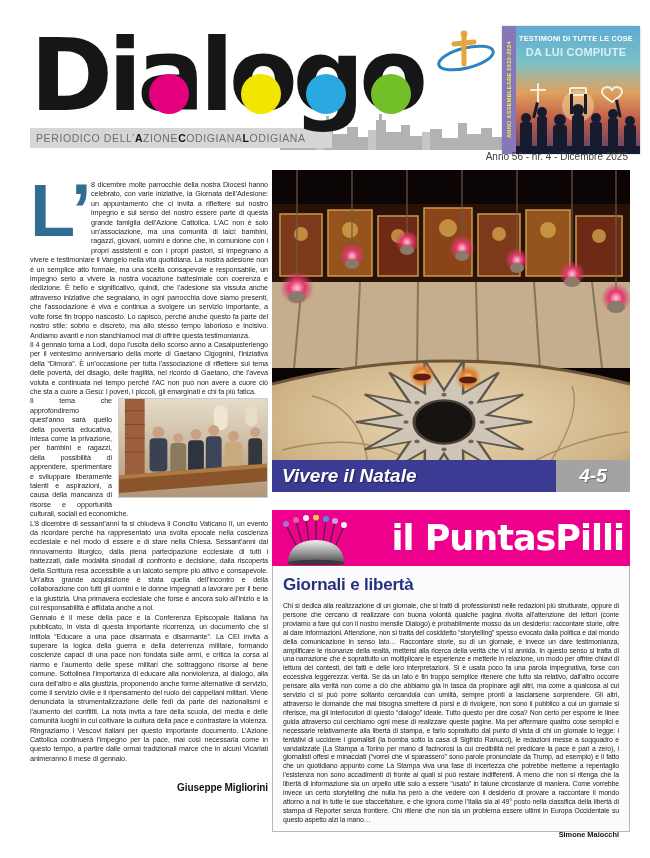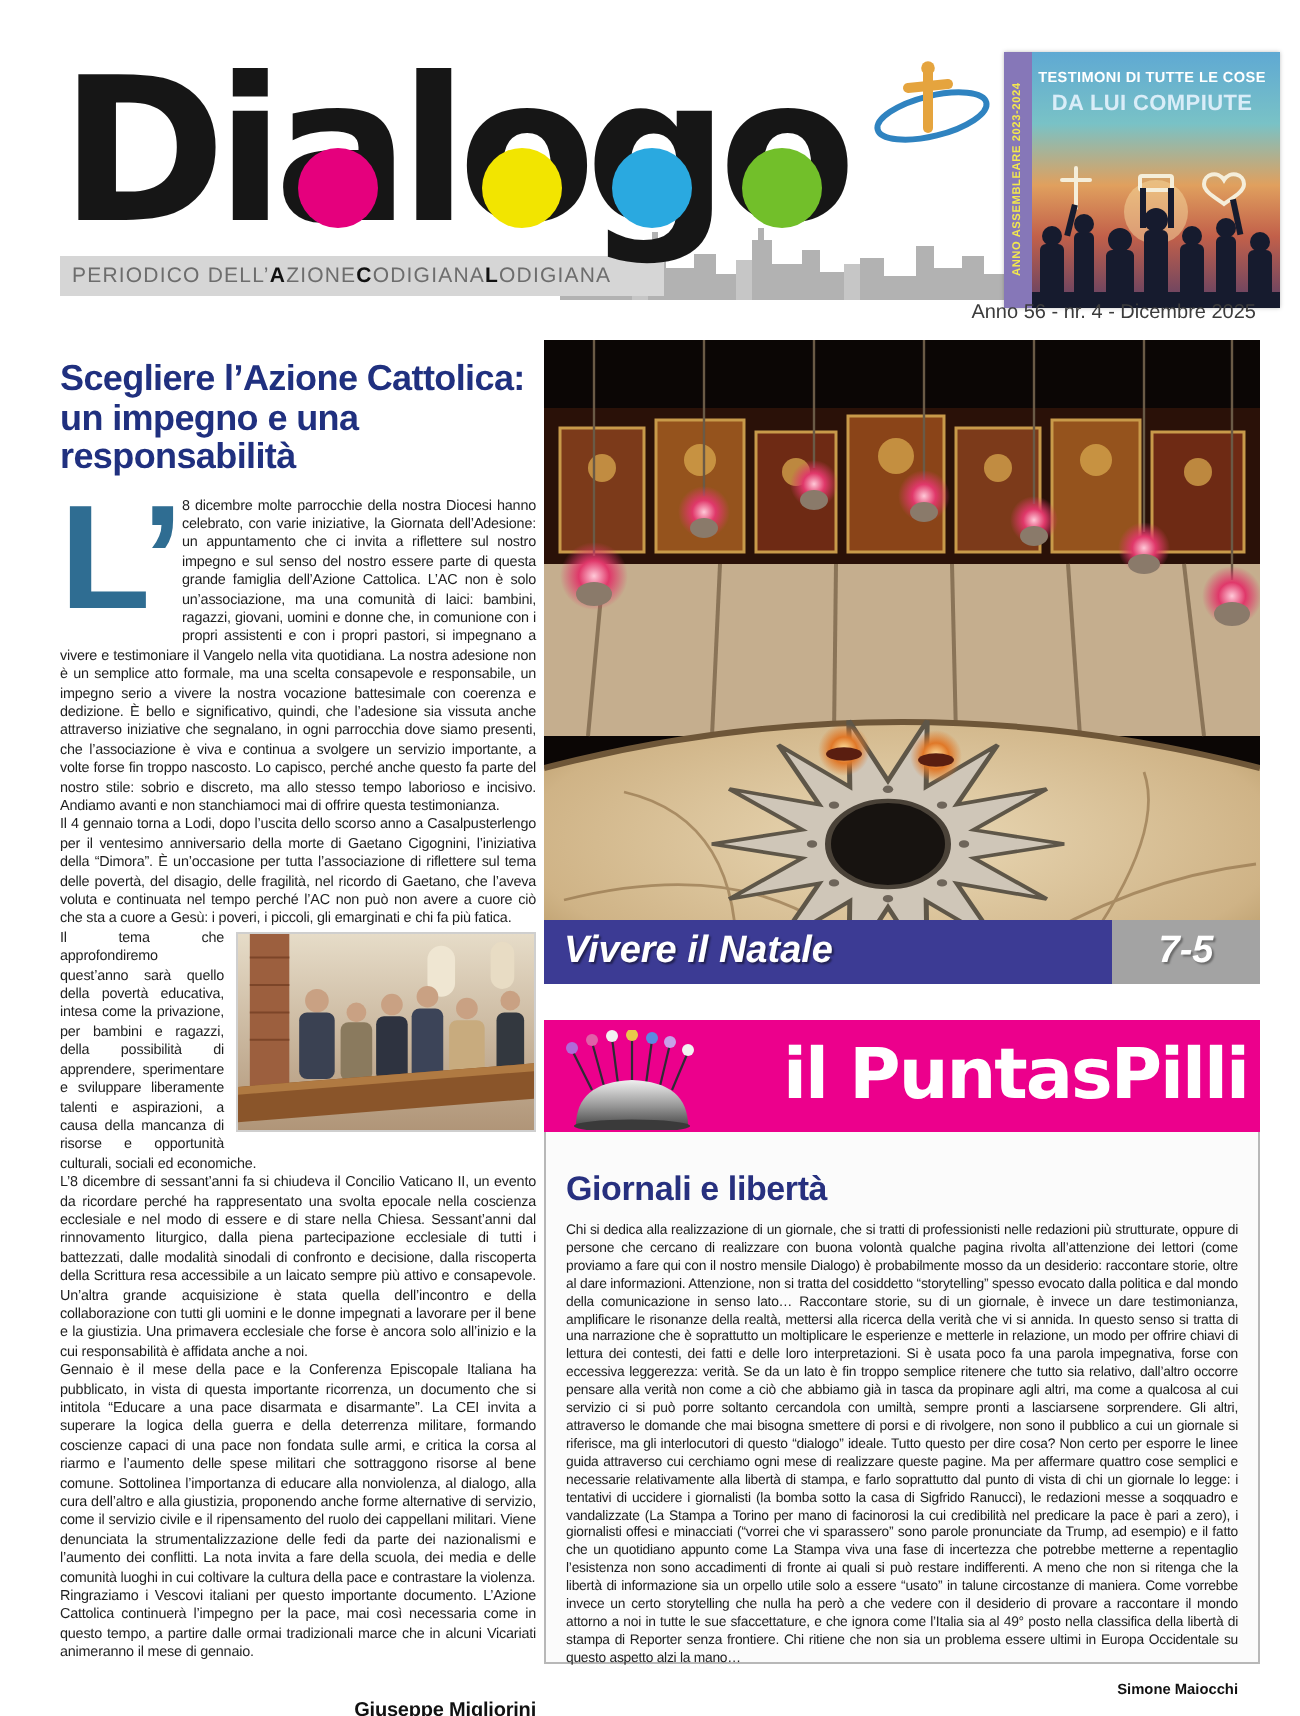--- a/index.html
+++ b/index.html
@@ -63,21 +63,21 @@
                  text-shadow:1px 1px 1px rgba(0,0,0,.45);}
   .feature-pages{width:74px;background:#a3a3a3;color:#fff;font-weight:bold;font-style:italic;
                  font-size:19px;display:flex;align-items:center;justify-content:center;
                  text-shadow:1px 1px 1px rgba(0,0,0,.35);}
   .pp-banner{position:relative;margin-top:18px;width:358px;height:56px;background:#ec008c;
              display:flex;align-items:center;}
   .pp-title{flex:1;text-align:right;color:#ffffff;font-family:"DejaVu Sans",sans-serif;
             font-weight:800;font-size:35px;letter-spacing:-1px;padding-right:6px;line-height:56px;}
   .pincushion{margin-left:8px;margin-top:4px;}
   .pp-panel{box-sizing:border-box;width:358px;height:266px;border:1px solid #b8b8b8;
-            border-top:none;background:#fbfbfb;padding:19px 10px 6px 10px;}
+            border-top:none;background:#fbfbfb;padding:9px 10px 6px 10px;}
   .pp-head{font-size:17px;font-weight:bold;color:#27307f;letter-spacing:-.2px;margin:0 0 7px 0;}
   .pp-body{font-size:6.9px;line-height:8.9px;text-align:justify;color:#1c1c1c;letter-spacing:-.12px;}
   .pp-sig{text-align:right;font-weight:bold;font-size:7.4px;margin-top:5px;color:#111;}
 </style>
 </head>
 <body>
 
 <div id="page">
 
   <div class="masthead">
@@ -170,21 +170,20 @@
             <rect x="108" y="49" width="12" height="29" rx="3"></rect>
           <rect x="0" y="70" width="124" height="8"></rect>
         </g>
       </svg>
     </div>
   </div>
 
   <div class="issue-line">Anno 56 - nr. 4  -  Dicembre 2025</div>
 
   <div class="left-col">
-    <h1 class="left-title">Scegliere l’Azione Cattolica: un impegno e una responsabilità</h1>
     <div class="body-text">
       <p><span class="dropcap">L’</span><span>8 dicembre molte parrocchie della nostra Diocesi hanno celebrato, con varie iniziative, la Giornata dell’Adesione: un appuntamento che ci invita a riflettere sul nostro impegno e sul senso del nostro essere parte di questa grande famiglia dell’Azione Cattolica. L’AC non è solo un’associazione, ma una comunità di laici: bambini, ragazzi, giovani, uomini e donne che, in comunione con i propri assistenti e con i propri pastori, si impegnano a vivere e testimoniare il Vangelo nella vita quotidiana. La nostra adesione non è un semplice atto formale, ma una scelta consapevole e responsabile, un impegno serio a vivere la nostra vocazione battesimale con coerenza e dedizione. È bello e significativo, quindi, che l’adesione sia vissuta anche attraverso iniziative che segnalano, in ogni parrocchia dove siamo presenti, che l’associazione è viva e continua a svolgere un servizio importante, a volte forse fin troppo nascosto. Lo capisco, perché anche questo fa parte del nostro stile: sobrio e discreto, ma allo stesso tempo laborioso e incisivo. Andiamo avanti e non stanchiamoci mai di offrire questa testimonianza.</span></p>
       <p>Il 4 gennaio torna a Lodi, dopo l’uscita dello scorso anno a Casalpusterlengo per il ventesimo anniversario della morte di Gaetano Cigognini, l’iniziativa della “Dimora”. È un’occasione per tutta l’associazione di riflettere sul tema delle povertà, del disagio, delle fragilità, nel ricordo di Gaetano, che l’aveva voluta e continuata nel tempo perché l’AC non può non avere a cuore ciò che sta a cuore a Gesù: i poveri, i piccoli, gli emarginati e chi fa più fatica.</p>
       <div>
         <svg class="church-fig" width="150" height="100" viewBox="0 0 150 100" preserveAspectRatio="none">
           <defs>
             <linearGradient id="chbg" x1="0" y1="0" x2="0" y2="1">
               <stop offset="0" stop-color="#e6dcc8"></stop>
                 <stop offset="1" stop-color="#b09578"></stop>
             </linearGradient>
@@ -322,21 +321,21 @@
           <circle cx="245" cy="90" r="12" fill="url(#lampGlow)"></circle>
             <ellipse cx="245" cy="98" rx="7" ry="5" fill="#8a7a6a"></ellipse>
           <circle cx="300" cy="104" r="13" fill="url(#lampGlow)"></circle>
             <ellipse cx="300" cy="112" rx="8" ry="5" fill="#8a7a6a"></ellipse>
           <circle cx="344" cy="128" r="15" fill="url(#lampGlow)"></circle>
             <ellipse cx="344" cy="137" rx="9" ry="6" fill="#8a7a6a"></ellipse>
         </g>
       </svg>
       <div class="feature-bar">
         <div class="feature-label">Vivere il Natale</div>
-        <div class="feature-pages">7-5</div>
+        <div class="feature-pages">4-5</div>
       </div>
     </div>
 
     <div class="pp-banner">
       <svg class="pincushion" width="72" height="50" viewBox="0 0 72 50">
         <defs>
           <linearGradient id="cushG" x1="0" y1="0" x2="0" y2="1">
             <stop offset="0" stop-color="#f0f0f0"></stop>
               <stop offset="0.55" stop-color="#9a9a9a"></stop>
             <stop offset="1" stop-color="#4c4c4c"></stop>

